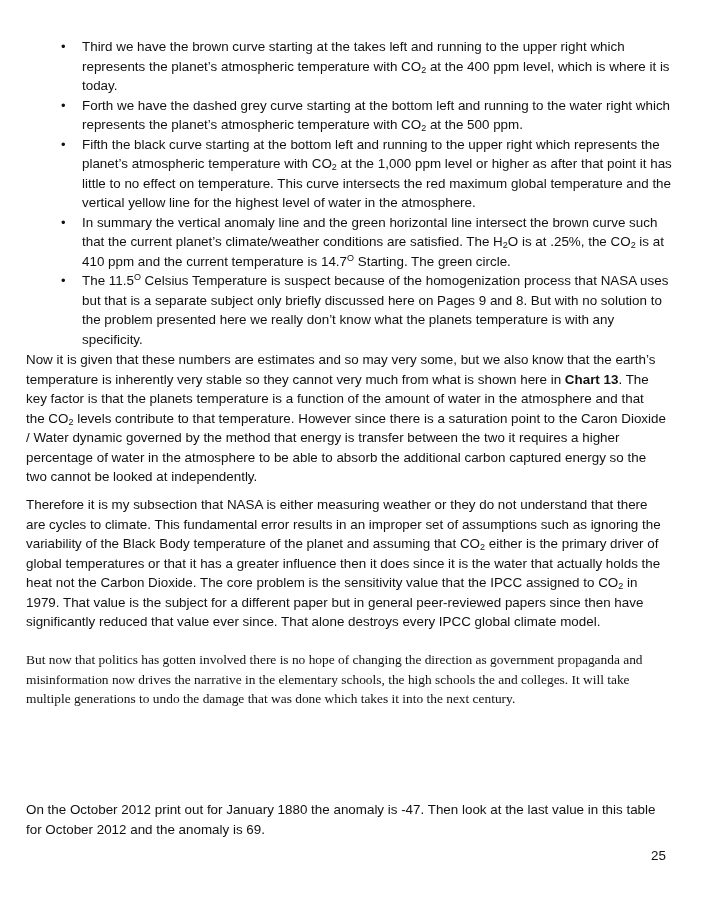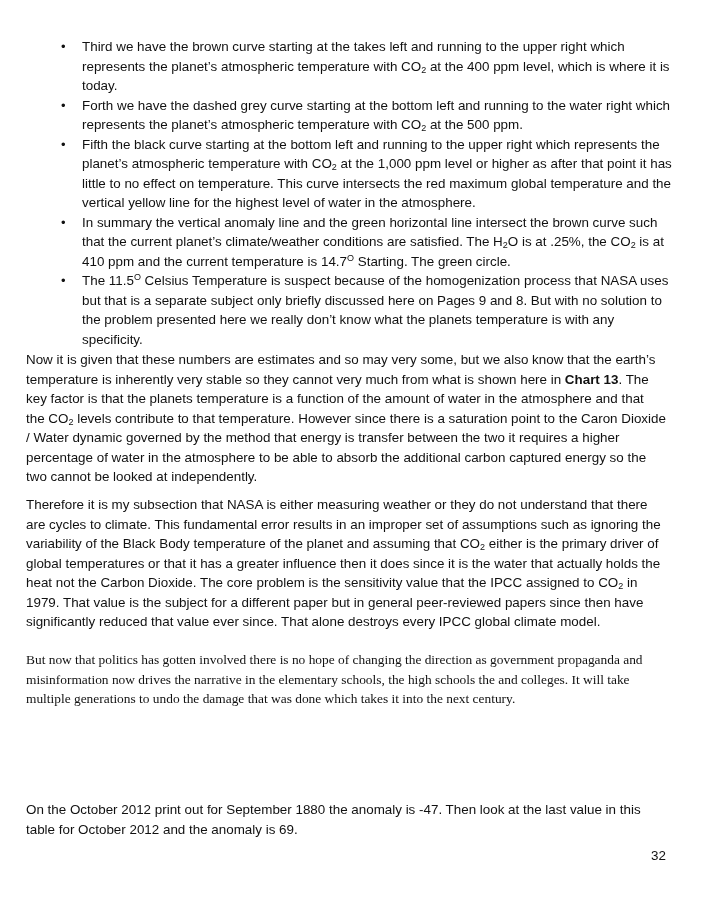--- a/index.html
+++ b/index.html
@@ -50,16 +50,16 @@
     <span>Now it is given that these numbers are estimates and so may very some, but we also know that the earth’s temperature is inherently very stable so they cannot very much from what is shown here in </span><span class="bold">Chart 13</span><span>. The key factor is that the planets temperature is a function of the amount of water in the atmosphere and that the CO</span><sub>2</sub><span> levels contribute to that temperature. However since there is a saturation point to the Caron Dioxide / Water dynamic governed by the method that energy is transfer between the two it requires a higher percentage of water in the atmosphere to be able to absorb the additional carbon captured energy so the two cannot be looked at independently.</span>
   </p>
 
   <p class="para" style="top:495px;">
     <span>Therefore it is my subsection that NASA is either measuring weather or they do not understand that there are cycles to climate. This fundamental error results in an improper set of assumptions such as ignoring the variability of the Black Body temperature of the planet and assuming that CO</span><sub>2</sub><span> either is the primary driver of global temperatures or that it has a greater influence then it does since it is the water that actually holds the heat not the Carbon Dioxide. The core problem is the sensitivity value that the IPCC assigned to CO</span><sub>2</sub><span> in 1979. That value is the subject for a different paper but in general peer-reviewed papers since then have significantly reduced that value ever since.  That alone destroys every IPCC global climate model.</span>
   </p>
 
   <p class="para" style="top:650px;font-family:Liberation Serif, serif;">But now that politics has gotten involved there is no hope of changing the direction as government propaganda and misinformation now drives the narrative in the elementary schools, the high schools the and colleges.  It will take multiple generations to undo the damage that was done which takes it into the next century.</p>
 
 
-  <p class="para" style="top:800px;">On the October 2012 print out for September 1880 the anomaly is -47. Then look at the last value in this table for October 2012 and the anomaly is 69.</p>
+  <p class="para" style="top:800px;">On the October 2012 print out for January 1880 the anomaly is -47. Then look at the last value in this table for October 2012 and the anomaly is 69.</p>
 
-  <div class="pagenum">32</div>
+  <div class="pagenum">25</div>
 </div>
 
 </body></html>

